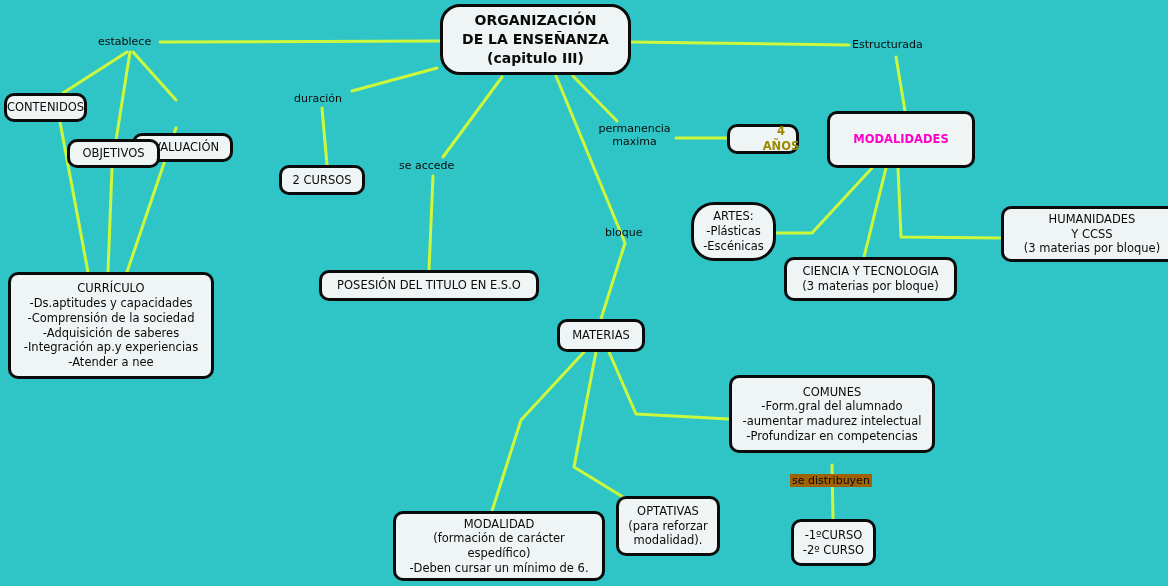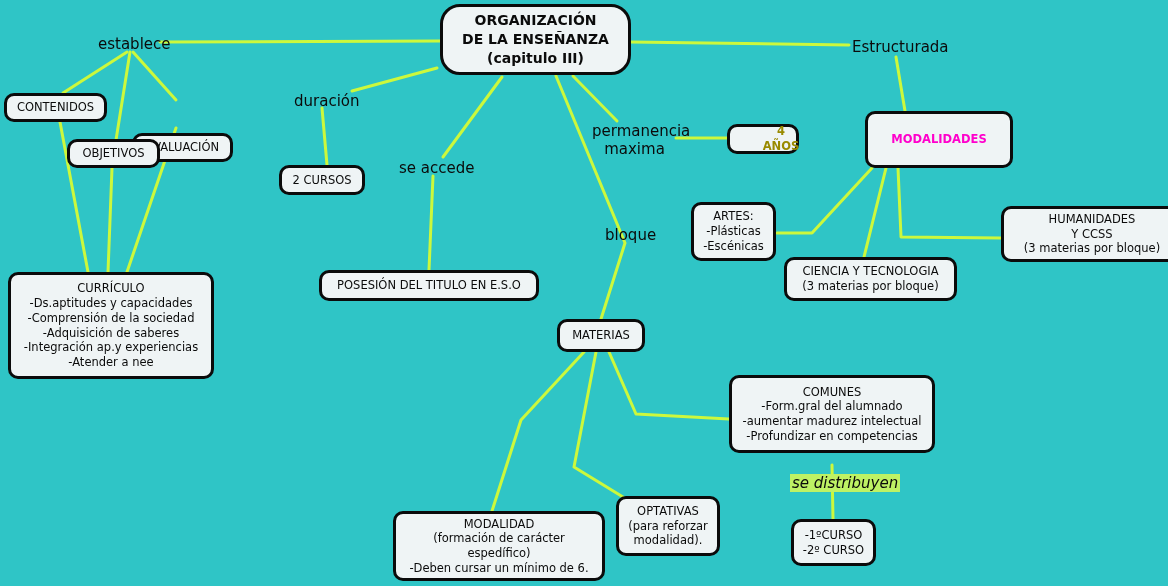--- a/index.html
+++ b/index.html
@@ -15,24 +15,24 @@
     position:absolute;z-index:2;box-sizing:border-box;
     background:#EFF4F5;border:3px solid #0b0b0b;border-radius:10px;
     display:flex;flex-direction:column;align-items:center;justify-content:center;
     text-align:center;font-size:11.5px;line-height:1.28;
     white-space:pre-line;padding:2px 4px;
   }
   .node.title{
     font-size:14px;font-weight:bold;border-radius:20px;line-height:1.35;
   }
   .label{
-    position:absolute;z-index:2;font-size:15px;line-height:1.2;
+    position:absolute;z-index:2;font-size:11px;line-height:1.2;
     text-align:center;white-space:pre-line;
   }
-  .label.onLine{background:#bef264;padding:0 2px;font-style:italic;}
+  .label.onLine{background:#a16207;padding:0 2px;}
   .magenta{color:#FF00CC;font-weight:bold;}
   .olive{color:#998A00;font-weight:bold;}
 </style>
 </head>
 <body>
 
 <svg class="edges" width="1168" height="586" aria-hidden="true">
   <polyline class="edge" points="160,42 440,41"></polyline>
   <polyline class="edge" points="127,52 63,93"></polyline>
   <polyline class="edge" points="130,52 116,140"></polyline>
@@ -55,44 +55,44 @@
   <polyline class="edge" points="584,352 521,420 492,511"></polyline>
   <polyline class="edge" points="596,352 574,467 623,497"></polyline>
   <polyline class="edge" points="609,352 636,414 729,419"></polyline>
   <polyline class="edge" points="832,465 833,519"></polyline>
 </svg>
 
 <div class="node title" style="left:440px;top:4px;width:191px;height:71px;">ORGANIZACIÓN
 DE LA ENSEÑANZA
 (capitulo III)</div>
 
-<div class="node" style="left:4px;top:93px;width:103px;height:29px;">CONTENIDOS</div>
+<div class="node" style="left:4px;top:93px;width:83px;height:29px;">CONTENIDOS</div>
 
 <div class="node" style="left:132px;top:100px;width:101px;height:29px;margin-top:33px;">EVALUACIÓN</div>
 
 <div class="node" style="left:67px;top:139px;width:93px;height:29px;">OBJETIVOS</div>
 
 <div class="node" style="left:8px;top:272px;width:206px;height:107px;">CURRÍCULO
 -Ds.aptitudes y capacidades
 -Comprensión de la sociedad
 -Adquisición de saberes
 -Integración ap.y experiencias
 -Atender a nee</div>
 
 <div class="node" style="left:279px;top:165px;width:86px;height:30px;">2 CURSOS</div>
 
 <div class="node" style="left:319px;top:270px;width:220px;height:31px;">POSESIÓN DEL TITULO EN E.S.O</div>
 
 <div class="node olive" style="left:727px;top:124px;width:72px;height:30px;padding-left:40px;">4 AÑOS</div>
 
-<div class="node" style="left:865px;top:111px;width:148px;height:57px;">
+<div class="node" style="left:827px;top:111px;width:148px;height:57px;">
   <span class="magenta">MODALIDADES</span>
 </div>
 
-<div class="node" style="left:691px;top:202px;width:85px;height:59px;">ARTES:
+<div class="node" style="left:691px;top:202px;width:85px;height:59px;border-radius:23px;">ARTES:
 -Plásticas
 -Escénicas</div>
 
 <div class="node" style="left:784px;top:257px;width:173px;height:44px;">CIENCIA Y TECNOLOGIA
 (3 materias por bloque)</div>
 
 <div class="node" style="left:1001px;top:206px;width:182px;height:56px;">HUMANIDADES
 Y CCSS
 (3 materias por bloque)</div>
 

